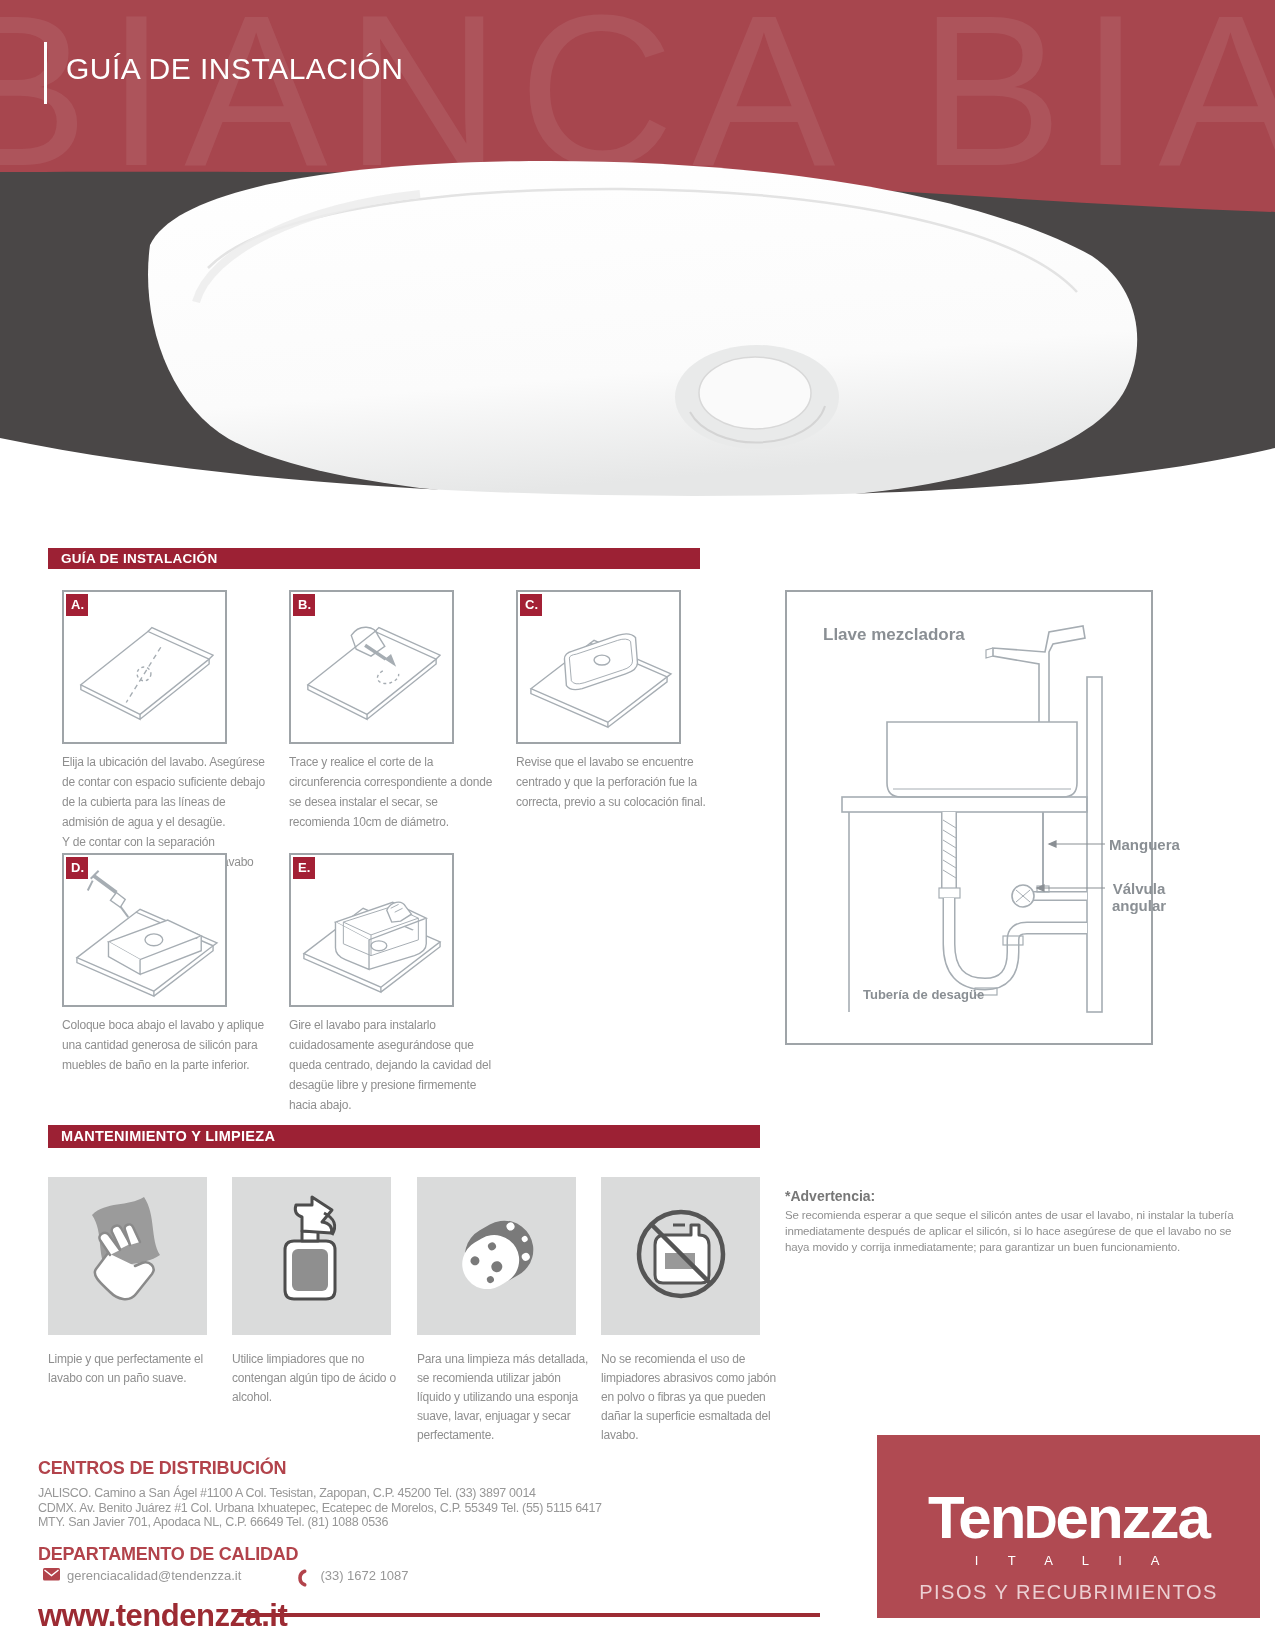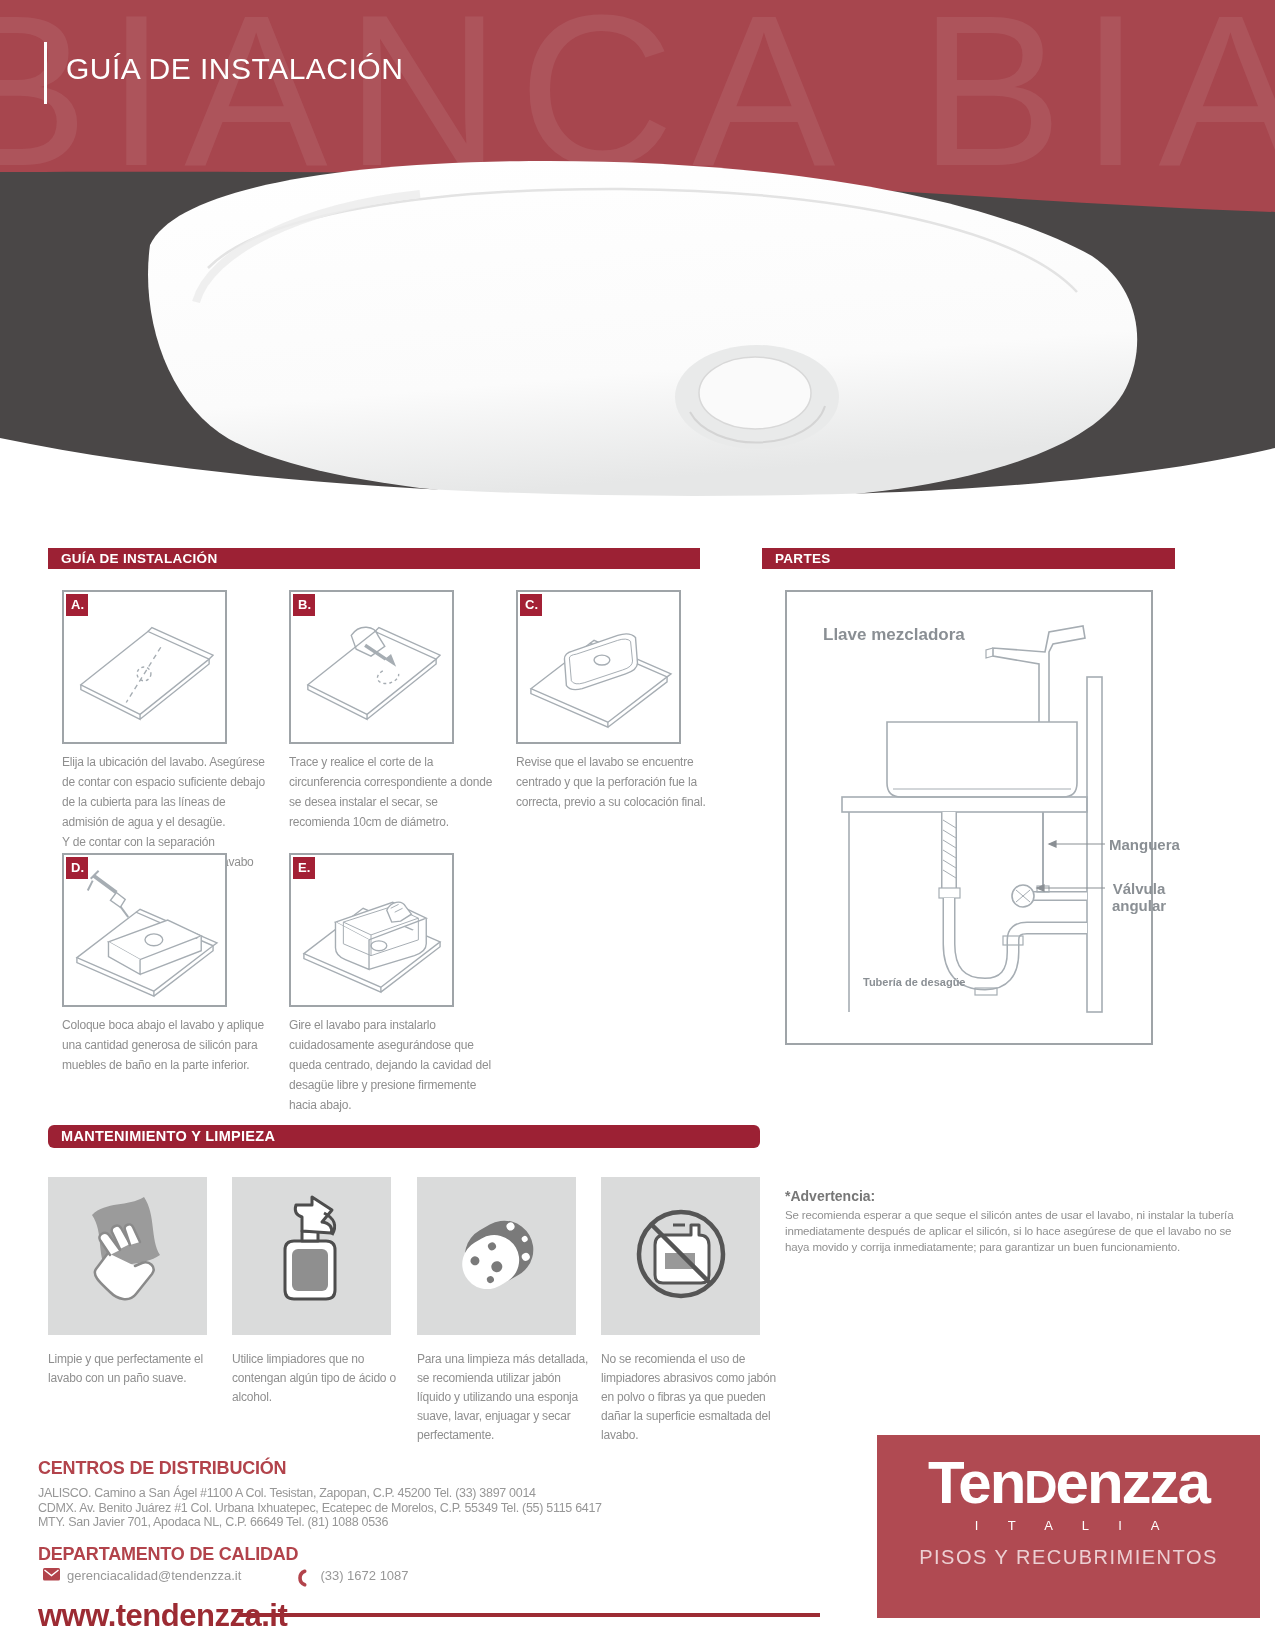--- a/index.html
+++ b/index.html
@@ -28,21 +28,21 @@
   
   .warn-title{color:#777;font-weight:bold;font-size:14px;}
   .warn-body{width:460px;color:#909090;font-size:11.5px;line-height:16px;letter-spacing:-.15px;margin-top:3px;}
   
   .f-head{color:#B2434B;font-weight:bold;font-size:18px;letter-spacing:-.2px;}
   .f-addr{color:#979797;font-size:12.5px;line-height:14.5px;letter-spacing:-.3px;margin:0 0 0 0;}
   .f-contact{color:#979797;font-size:13px;}
   .www{color:#9C2B33;font-weight:bold;font-size:31px;letter-spacing:-.5px;}
   .wline{background:#9C2B33;height:4px;}
   .logo{left:877px;top:1435px;width:383px;height:183px;background:#B04A52;color:#fff;
-        display:flex;flex-direction:column;align-items:center;padding-top:20px;box-sizing:border-box;}
+        display:flex;flex-direction:column;align-items:center;padding-top:55px;box-sizing:border-box;}
   .brand{font-size:60px;font-weight:bold;letter-spacing:-2px;line-height:56px;}
   .brand .midd{font-size:46px;}
   .italia{font-size:13px;letter-spacing:13px;margin-top:3px;margin-left:10px;}
   .tagline{font-size:20px;color:#ECCFD2;letter-spacing:1.5px;margin-top:13px;}
   svg{display:block;}
 </style>
 </head>
 <body>
 
 <div class="page">
@@ -75,21 +75,20 @@
         <ellipse cx="755" cy="393" rx="56" ry="36" fill="#fafafa" stroke="#d8d8d8" stroke-width="1.5"></ellipse>
         <path d="M690,412 a70,45 0 0 0 135,-6" stroke="#d4d4d4" stroke-width="2" fill="none"></path>
       </g>
       <path d="M0,438 C280,496 640,502 900,492 C1080,484 1200,466 1275,448 L1275,500 L0,500 Z" fill="#ffffff"></path>
     </svg>
     <div class="abs hero-rule"></div>
     <div class="abs hero-title">GUÍA DE INSTALACIÓN</div>
   </div>
 
   <div class="abs bar" style="left:48px;top:548px;width:652px;">GUÍA DE INSTALACIÓN</div>
-  <div class="abs bar" style="left:762px;top:548px;width:413px;">PARTES</div>
 
   <div class="abs step-box" style="left:62px;top:590px;">
     <div class="abs step-tag" style="left:2px;top:2px;">A.</div>
     <svg width="160" height="148" viewBox="0 0 160 150" stroke="#A6ADB3" fill="none" stroke-width="1.4">
       <path d="M16,94 L84,40 L146,68 L76,124 Z"></path>
       <path d="M16,94 L16,99 L76,129 L76,124 M146,68 L146,73 L76,129"></path>
       <path d="M84,40 L88,36 L150,64 L146,68"></path>
       <path d="M97,56 L62,112" stroke-dasharray="5,4"></path>
       <circle cx="80" cy="83" r="7" stroke-dasharray="3,3"></circle>
     </svg>
@@ -194,24 +193,24 @@
       <g stroke="#8A8F94" stroke-width="1.2">
         <path d="M262,252 L318,252"></path>
         <path d="M262,252 l7,-3 0,6 z" fill="#8A8F94"></path>
         <path d="M250,296 L318,296"></path>
         <path d="M250,296 l7,-3 0,6 z" fill="#8A8F94"></path>
       </g>
     </svg>
     <div class="abs plabel big" style="left:36px;top:34px;">Llave mezcladora</div>
     <div class="abs plabel" style="left:322px;top:244px;">Manguera</div>
     <div class="abs plabel" style="left:322px;top:288px;width:60px;text-align:center;">Válvula angular</div>
-    <div class="abs plabel" style="left:76px;top:382px;font-size:11px;text-align:center;">Tubería de desagüe</div>
-  </div>
-
-  <div class="abs bar" style="left:48px;top:1125px;width:712px;height:23px;line-height:23px;font-size:14.5px;border-radius:6px;">MANTENIMIENTO Y LIMPIEZA</div>
+    <div class="abs plabel" style="left:76px;top:394px;font-size:13px;text-align:center;">Tubería de desagüe</div>
+  </div>
+
+  <div class="abs bar" style="left:48px;top:1125px;width:712px;height:23px;line-height:23px;font-size:14.5px;">MANTENIMIENTO Y LIMPIEZA</div>
 
   <div class="abs mbox" style="left:48px;top:1177px;">
     <svg width="159" height="158" viewBox="0 0 159 158">
       <path d="M44,38 C58,24 80,30 96,20 C108,38 102,62 112,78 C94,90 74,84 60,96 C48,78 56,56 44,38 Z" fill="#9B9B9B"></path>
       <g stroke="#8a8a8a" stroke-width="2.5" fill="#ffffff" stroke-linejoin="round" stroke-linecap="round">
         <path d="M60,76 l-12,16 c-5,7 7,16 14,23 c7,7 19,11 26,2 l16,-20 c5,-7 -3,-14 -10,-11 l-7,3"></path>
         <path d="M62,78 l-10,-15 c-3,-5 5,-10 9,-5 l11,15"></path>
         <path d="M72,72 l-8,-17 c-2,-5 6,-9 9,-4 l9,16"></path>
         <path d="M82,68 l-5,-15 c-2,-5 6,-8 8,-3 l7,15"></path>
       </g>

